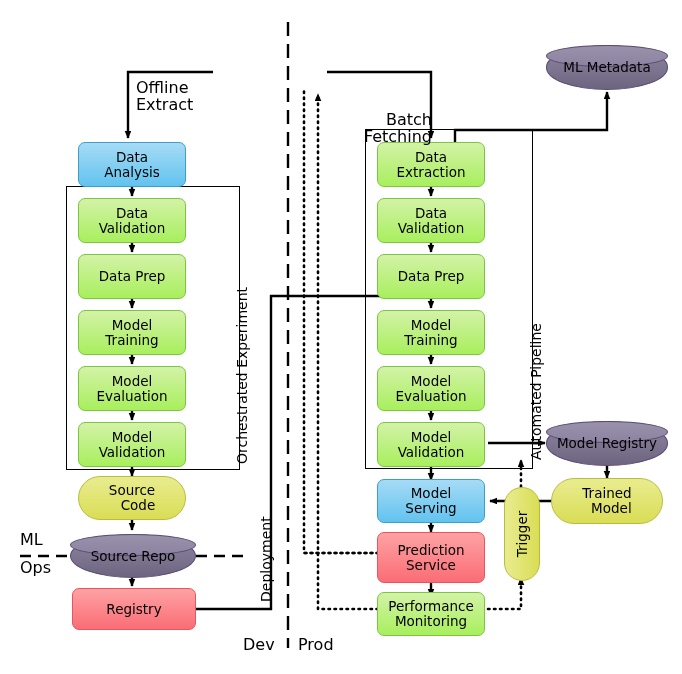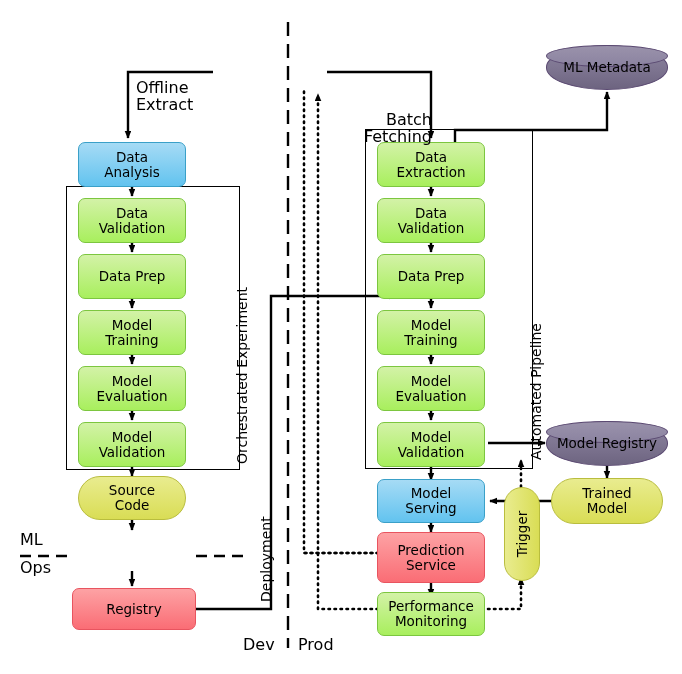--- a/index.html
+++ b/index.html
@@ -8,21 +8,21 @@
   #stage{position:relative;width:682px;height:674px;}
   svg.layer{position:absolute;left:0;top:0;width:682px;height:674px;}
   .node{position:absolute;box-sizing:border-box;display:flex;align-items:center;
         justify-content:center;text-align:center;color:#000;font-size:13.5px;
         line-height:15px;}
   .rrect{border:1.4px solid #3aa0c8;border-radius:7px;
          background:linear-gradient(180deg,#a6dbf5 0%,#62c3ef 100%);}
   .rrect.green{border-color:#7cc63f;background:linear-gradient(180deg,#d3f2a7 0%,#a8ef5d 100%);}
   .rrect.red{border-color:#e8545f;background:linear-gradient(180deg,#fda2a4 0%,#fa6d75 100%);}
   .ellip{border:1.4px solid #b9bd3e;border-radius:999px;
-         background:linear-gradient(180deg,#e9ec8f 0%,#d9dd55 100%);}
+         background:linear-gradient(180deg,#e9ec8f 0%,#d9dd55 100%);text-align:right;}
   .cyl{border:1.4px solid #5b4a72;border-radius:50%/22px;
        background:linear-gradient(180deg,#8d85a0 0%,#7d7490 55%,#6d6480 100%);}
   .cyl .cap{position:absolute;left:-1.4px;right:-1.4px;top:-1.4px;height:20px;
             border:1.4px solid #5b4a72;border-radius:50%;
             background:linear-gradient(180deg,#9a92ab 0%,#8b83a0 100%);}
   .cyl .lbl{position:relative;z-index:2;}
   .grp{position:absolute;border:1.6px solid #000;background:transparent;}
   .vlabel{position:absolute;font-size:14px;color:#000;white-space:nowrap;
           transform-origin:0 0;}
   .plain{position:absolute;font-size:16px;color:#000;line-height:17px;}
@@ -105,20 +105,24 @@
 
   <div class="vlabel" style="left:234px;top:464px;transform:rotate(-90deg);">Orchestrated Experiment</div>
   <div class="vlabel" style="left:528px;top:460px;transform:rotate(-90deg);">Automated Pipeline</div>
 
 
   <div class="node cyl" style="left:546px;top:45px;width:122px;height:45px;">
     <div class="cap"></div>
     <span class="lbl">ML Metadata</span>
   </div>
 
+  <div class="node cyl" style="left:70px;top:534px;width:126px;height:44px;">
+    <div class="cap"></div>
+    <span class="lbl">Source Repo</span>
+  </div>
 
   <div class="node cyl" style="left:546px;top:421px;width:122px;height:45px;">
     <div class="cap"></div>
     <span class="lbl">Model Registry</span>
   </div>
 
   <div class="node rrect" style="left:78px;top:142px;width:108px;height:45px;">Data<br>Analysis</div>
 
   <div class="node rrect green" style="left:78px;top:198px;width:108px;height:45px;">Data<br>Validation</div>
   <div class="node rrect green" style="left:78px;top:254px;width:108px;height:45px;">Data Prep</div>

